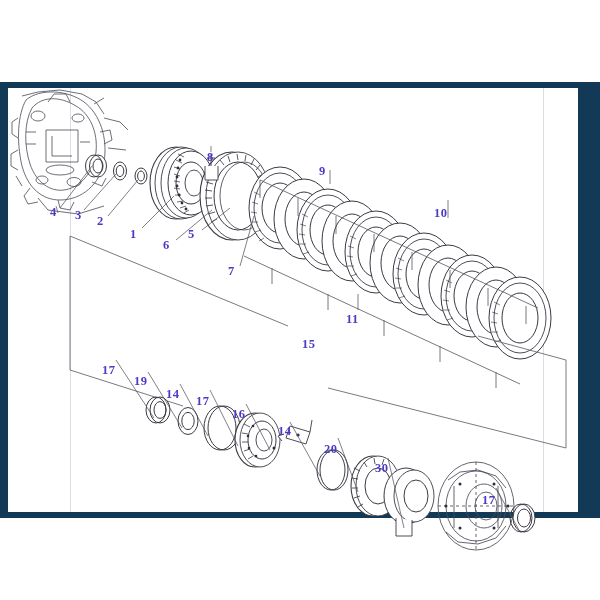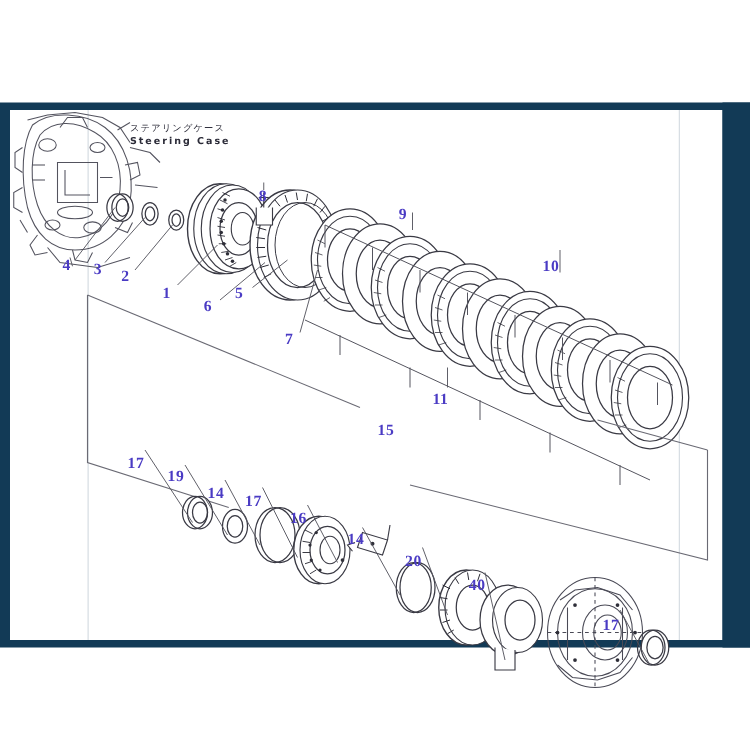--- a/index.html
+++ b/index.html
@@ -324,41 +324,37 @@
         <path d="M202 302 L230 358"></path>
         <path d="M238 316 L262 362"></path>
         <path d="M282 334 L312 388"></path>
         <path d="M330 350 L350 404"></path>
         <path d="M380 370 L396 440"></path>
         <path d="M488 400 L512 444"></path>
       </g>
     </svg>
 
 
-    <div class="cap" style="left:96px;top:10px">
-      <span class="jp">ステアリングケース</span>
-      <span class="en">Steering Case</span>
-    </div>
 
     <div class="plabel" style="left:122px;top:140px">1</div>
     <div class="plabel" style="left:89px;top:127px">2</div>
     <div class="plabel" style="left:67px;top:121px">3</div>
     <div class="plabel" style="left:42px;top:118px">4</div>
     <div class="plabel" style="left:180px;top:140px">5</div>
     <div class="plabel" style="left:155px;top:151px">6</div>
     <div class="plabel" style="left:220px;top:177px">7</div>
     <div class="plabel" style="left:199px;top:63px">8</div>
     <div class="plabel" style="left:311px;top:77px">9</div>
     <div class="plabel" style="left:426px;top:119px">10</div>
     <div class="plabel" style="left:338px;top:225px">11</div>
     <div class="plabel" style="left:188px;top:307px">17</div>
     <div class="plabel" style="left:158px;top:300px">14</div>
     <div class="plabel" style="left:270px;top:337px">14</div>
     <div class="plabel" style="left:294px;top:250px">15</div>
     <div class="plabel" style="left:224px;top:320px">16</div>
     <div class="plabel" style="left:94px;top:276px">17</div>
     <div class="plabel" style="left:126px;top:287px">19</div>
     <div class="plabel" style="left:316px;top:355px">20</div>
-    <div class="plabel" style="left:367px;top:374px">40</div>
+    <div class="plabel" style="left:367px;top:374px">30</div>
     <div class="plabel" style="left:474px;top:406px">17</div>
 
   </div>
 </div>
 
 </body></html>

